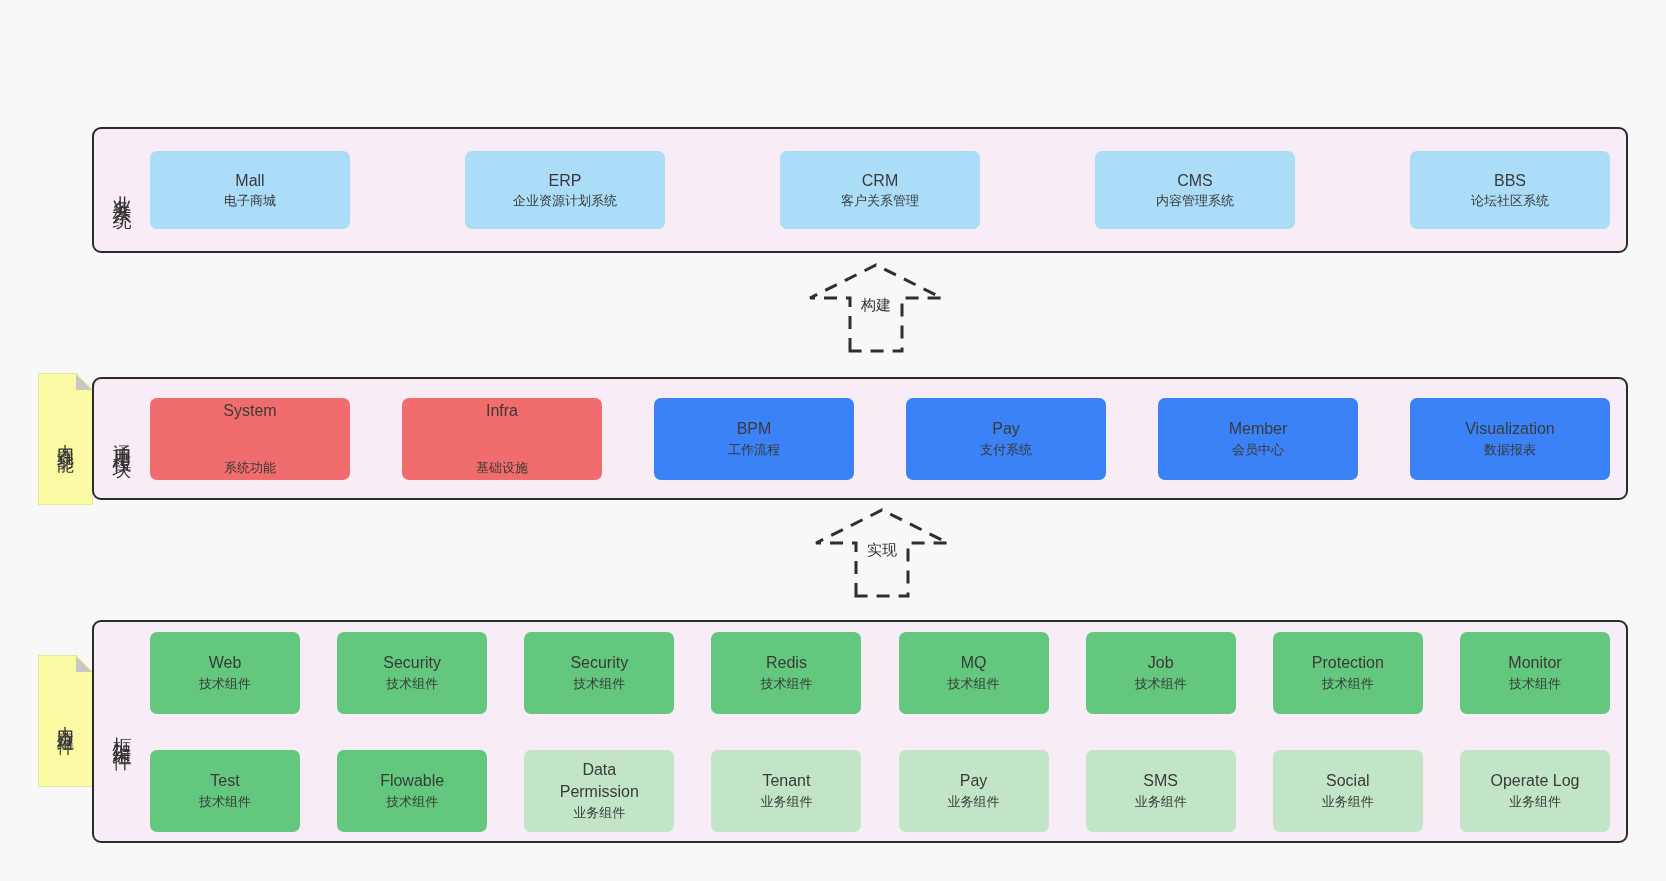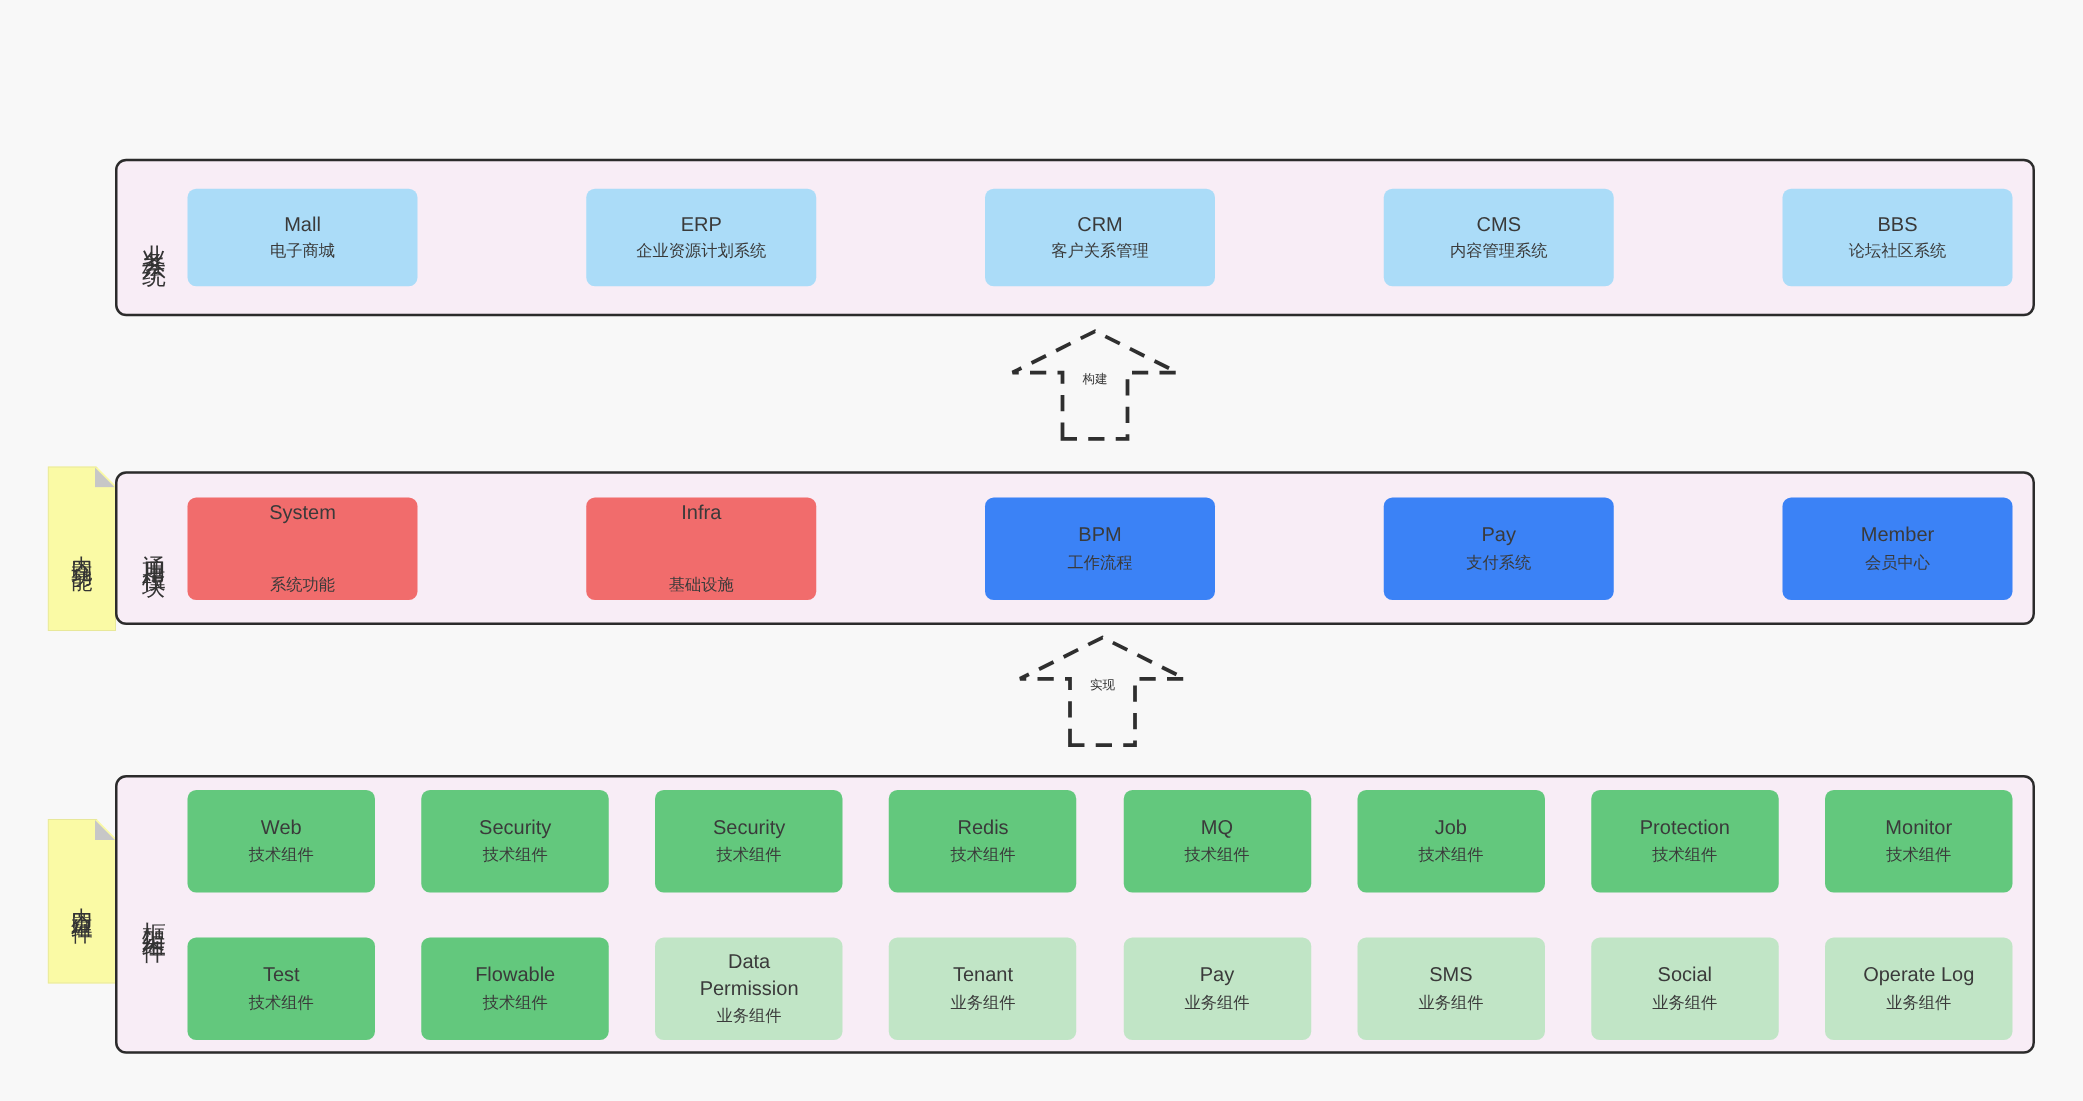--- a/index.html
+++ b/index.html
@@ -5,34 +5,34 @@
   html,body{margin:0;padding:0;background:#f8f8f8;font-family:"Liberation Sans","DejaVu Sans",sans-serif;}
   .canvas{position:relative;width:1666px;height:881px;background:#f8f8f8;overflow:hidden;}
   .layer{position:absolute;left:92px;width:1536px;background:#f8edf6;border:2px solid #2b2b2b;border-radius:9px;box-sizing:border-box;display:flex;align-items:center;z-index:2;}
   .layer-label{writing-mode:vertical-rl;text-orientation:upright;font-size:19px;letter-spacing:5px;color:#333;width:56px;text-align:center;display:flex;align-items:center;justify-content:center;flex:0 0 56px;}
   .content{flex:1;display:flex;justify-content:space-between;align-items:center;padding-right:16px;}
   .content.cols{flex-direction:column;justify-content:center;gap:36px;align-items:stretch;}
   .row8{display:flex;justify-content:space-between;}
   .box{border-radius:7px;display:flex;flex-direction:column;justify-content:center;align-items:center;text-align:center;color:#3a3a3a;box-sizing:border-box;padding:4px 6px;}
   .box .l1{font-size:16px;line-height:1.4;white-space:pre-line;}
   .box .l2{font-size:13px;line-height:1.4;}
-  .w200{width:184px;height:78px;}
+  .w200{width:200px;height:78px;}
   .h82{height:82px;}
   .w150{width:150px;height:82px;}
   .blue{background:#abdcf8;}
   .red{background:#f16c6c;gap:37px;}
   .pink{background:#3b82f6;}
   .green{background:#63c87d;}
   .lightgreen{background:#c1e5c6;}
   .sticky{position:absolute;left:38px;width:55px;background:#fafaa5;border:1px solid #e8e89a;box-sizing:border-box;z-index:1;display:flex;align-items:center;justify-content:center;clip-path:polygon(0 0,calc(100% - 16px) 0,100% 16px,100% 100%,0 100%);}
   .sticky .fold{position:absolute;top:0;right:0;width:16px;height:16px;background:#c7c7c7;clip-path:polygon(0 0,100% 100%,0 100%);}
   .sticky .stext{writing-mode:vertical-rl;text-orientation:upright;font-size:17px;letter-spacing:4px;color:#333;}
   .arrow{position:absolute;width:140px;height:92px;}
   .arrow svg{display:block;}
-  .arrow .alabel{position:absolute;left:50%;top:33px;transform:translateX(-50%);background:#f8f8f8;font-size:10px;color:#333;padding:1px 4px;white-space:nowrap;}
+  .arrow .alabel{position:absolute;left:50%;top:33px;transform:translateX(-50%);background:#f8f8f8;font-size:15px;color:#333;padding:1px 4px;white-space:nowrap;}
 </style>
 </head>
 <body>
 
 <div class="canvas">
 
   <section class="layer" style="top:127px;height:126px;">
     <div class="layer-label">业务系统</div>
     <div class="content">
       <div class="box blue w200">
@@ -85,20 +85,24 @@
         <div class="l1">BPM</div>
         <div class="l2">工作流程</div>
       </div>
       <div class="box pink w200 h82">
         <div class="l1">Pay</div>
         <div class="l2">支付系统</div>
       </div>
       <div class="box pink w200 h82">
         <div class="l1">Member</div>
         <div class="l2">会员中心</div>
+      </div>
+      <div class="box pink w200 h82">
+        <div class="l1">Visualization</div>
+        <div class="l2">数据报表</div>
       </div>
     </div>
   </section>
 
   <div class="arrow" style="left:812px;top:507px;">
     <svg width="140" height="92" viewBox="0 0 140 92">
       <polygon points="44,89 44,36 4,36 70,3 136,36 96,36 96,89" fill="none" stroke="#2f2f2f" stroke-width="3" stroke-dasharray="13 9"></polygon>
     </svg>
     <span class="alabel">实现</span>
   </div>

